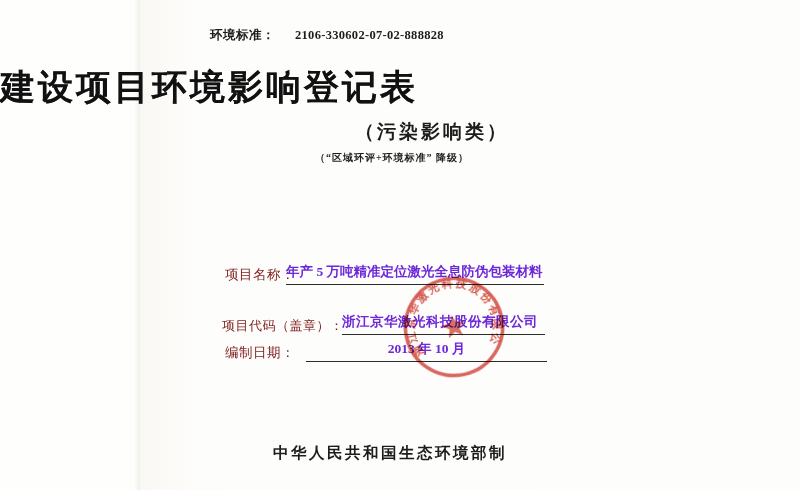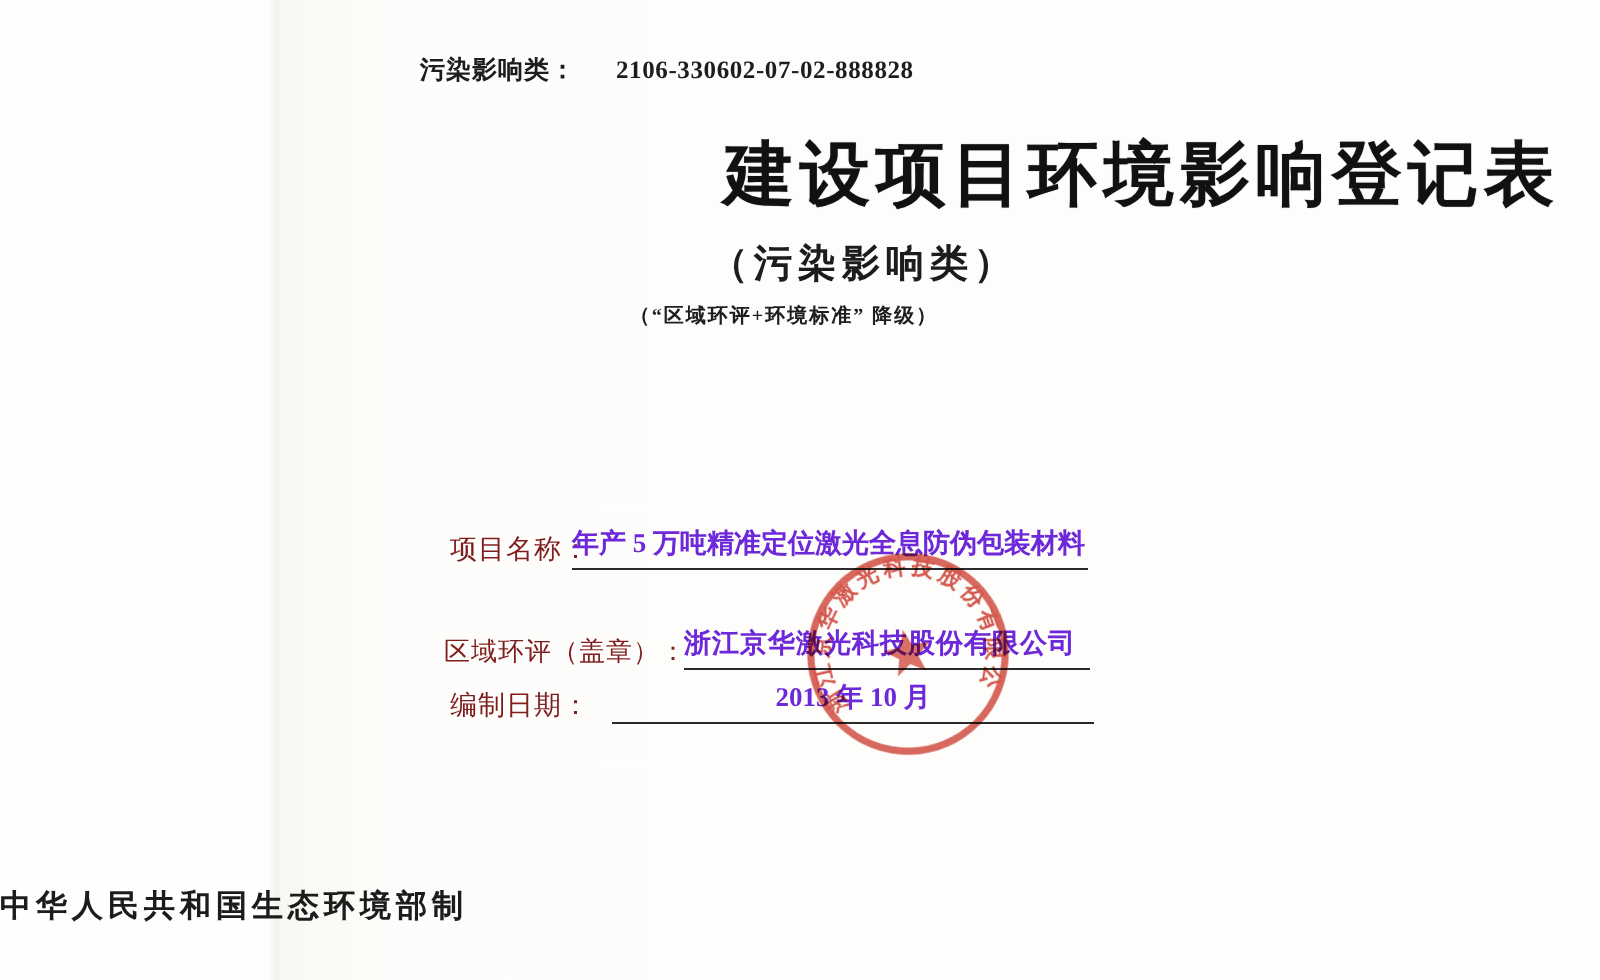--- a/index.html
+++ b/index.html
@@ -11,28 +11,28 @@
   }
   
   .paper-tint{position:absolute;left:138px;top:0;width:662px;height:490px;
     background:linear-gradient(90deg,rgba(242,236,224,0.35),rgba(250,248,243,0.18) 60px,rgba(250,248,243,0.12));
     pointer-events:none;}
   .scan-edge{position:absolute;left:134px;top:0;width:7px;height:490px;
     background:linear-gradient(90deg,rgba(0,0,0,0)0,rgba(0,0,0,0.04)55%,rgba(0,0,0,0)100%);}
   .txt{position:absolute;white-space:nowrap;}
   .project-code{left:210px;top:27px;font-size:12.5px;font-weight:700;letter-spacing:.5px;color:#1d1d1d;}
   .project-code .num{font-family:"Liberation Serif",serif;letter-spacing:.3px;margin-left:20px;}
-  .doc-title{left:0;top:64px;width:780px;text-align:right;
+  .doc-title{left:0;top:64px;width:780px;text-align:left;
     font-family:"Liberation Sans",sans-serif;font-weight:700;font-size:35px;letter-spacing:3px;color:#111;
     text-shadow:0 0 .5px rgba(0,0,0,.55);}
   .subtitle1{left:0;top:119px;width:786px;text-align:center;
     font-size:19px;font-weight:600;letter-spacing:3px;color:#1c1c1c;padding-left:39px;}
   .subtitle2{left:0;top:151px;width:784px;text-align:center;
     font-size:10px;font-weight:600;letter-spacing:1px;color:#1e1e1e;}
-  .footer-line{left:0;top:443px;width:780px;text-align:left;
+  .footer-line{left:0;top:443px;width:780px;text-align:center;
     font-size:15.5px;font-weight:600;letter-spacing:2.5px;color:#1c1c1c;}
 
   .form-label{font-size:13.5px;font-weight:400;color:#7f1d1d;letter-spacing:.5px;text-align:center;}
   .form-value{font-size:13.5px;font-weight:700;color:#6d28d9;
     border-bottom:1.5px solid #2b2b2b;display:inline-block;}
   .lbl-1{left:225px;top:266px;}
   .val-1{left:286px;top:263px;width:258px;height:21px;letter-spacing:0;}
   .val-2{left:290px;top:289px;width:254px;height:21px;}
   .lbl-3{left:222px;top:317px;font-size:13px;}
   .val-3{left:342px;top:313px;width:203px;height:21px;letter-spacing:.5px;}
@@ -45,31 +45,31 @@
   .stamp svg{width:100%;height:100%;}
 </style>
 </head>
 <body>
 
 <div class="canvas">
   <div class="paper-tint"></div>
   <div class="scan-edge"></div>
 
   <div class="txt project-code">
-    <span>污染影响类：</span><span class="num">2106-330602-07-02-888828</span>
+    <span>环境标准：</span><span class="num">2106-330602-07-02-888828</span>
   </div>
 
   <div class="txt doc-title">建设项目环境影响登记表</div>
   <div class="txt subtitle1">（污染影响类）</div>
   <div class="txt subtitle2">（“区域环评+环境标准” 降级）</div>
 
   <div class="txt form-label lbl-1">项目名称：</div>
   <div class="txt form-value val-1">年产 5 万吨精准定位激光全息防伪包装材料</div>
 
-  <div class="txt form-label lbl-3">区域环评（盖章）：</div>
+  <div class="txt form-label lbl-3">项目代码（盖章）：</div>
   <div class="txt form-value val-3">浙江京华激光科技股份有限公司</div>
 
   <div class="txt form-label lbl-4">编制日期：</div>
   <div class="txt form-value val-4">2013 年 10 月</div>
 
   <div class="stamp">
     <svg viewBox="0 0 120 120">
       <defs>
         <path id="stampArc" d="M 21 82 A 45 45 0 1 1 99 82" fill="none"></path>
       </defs>

